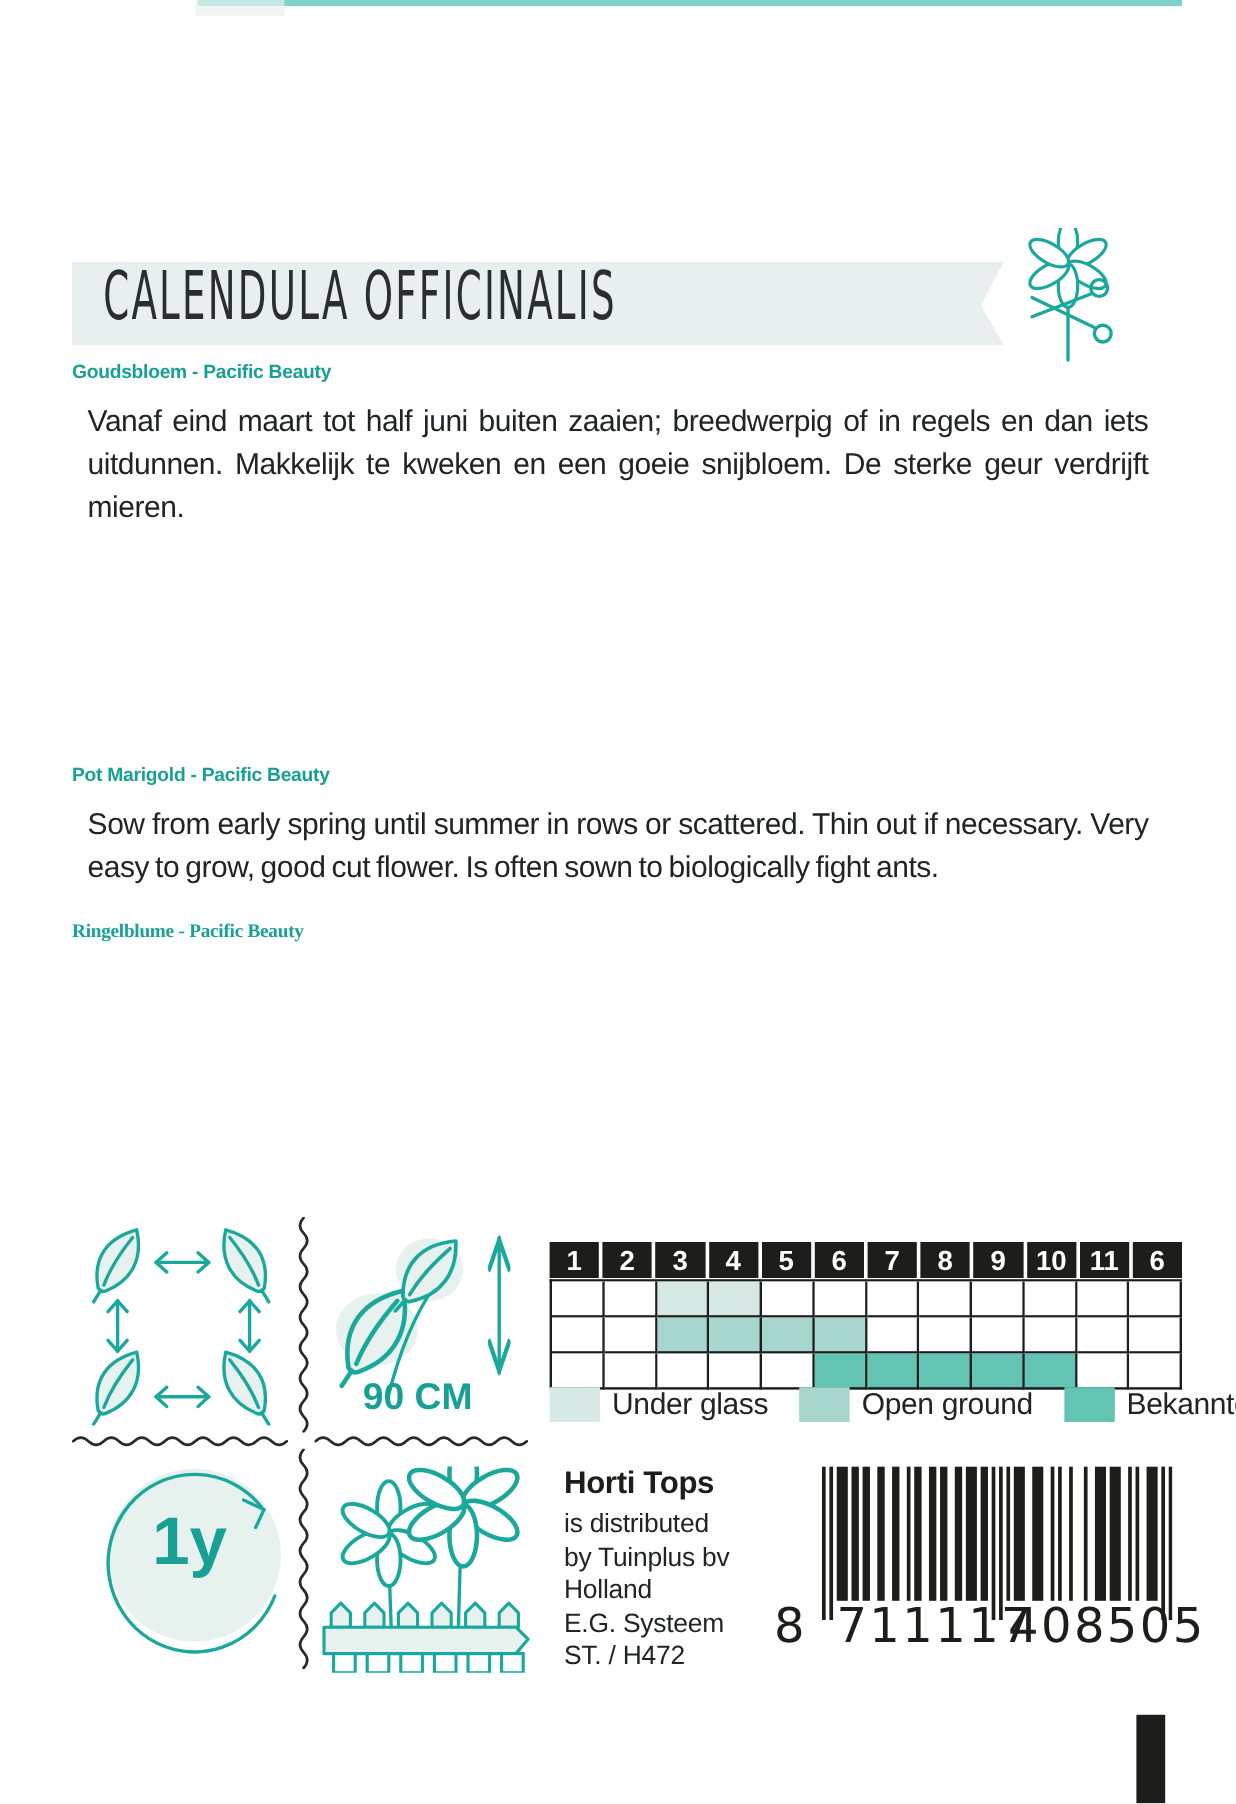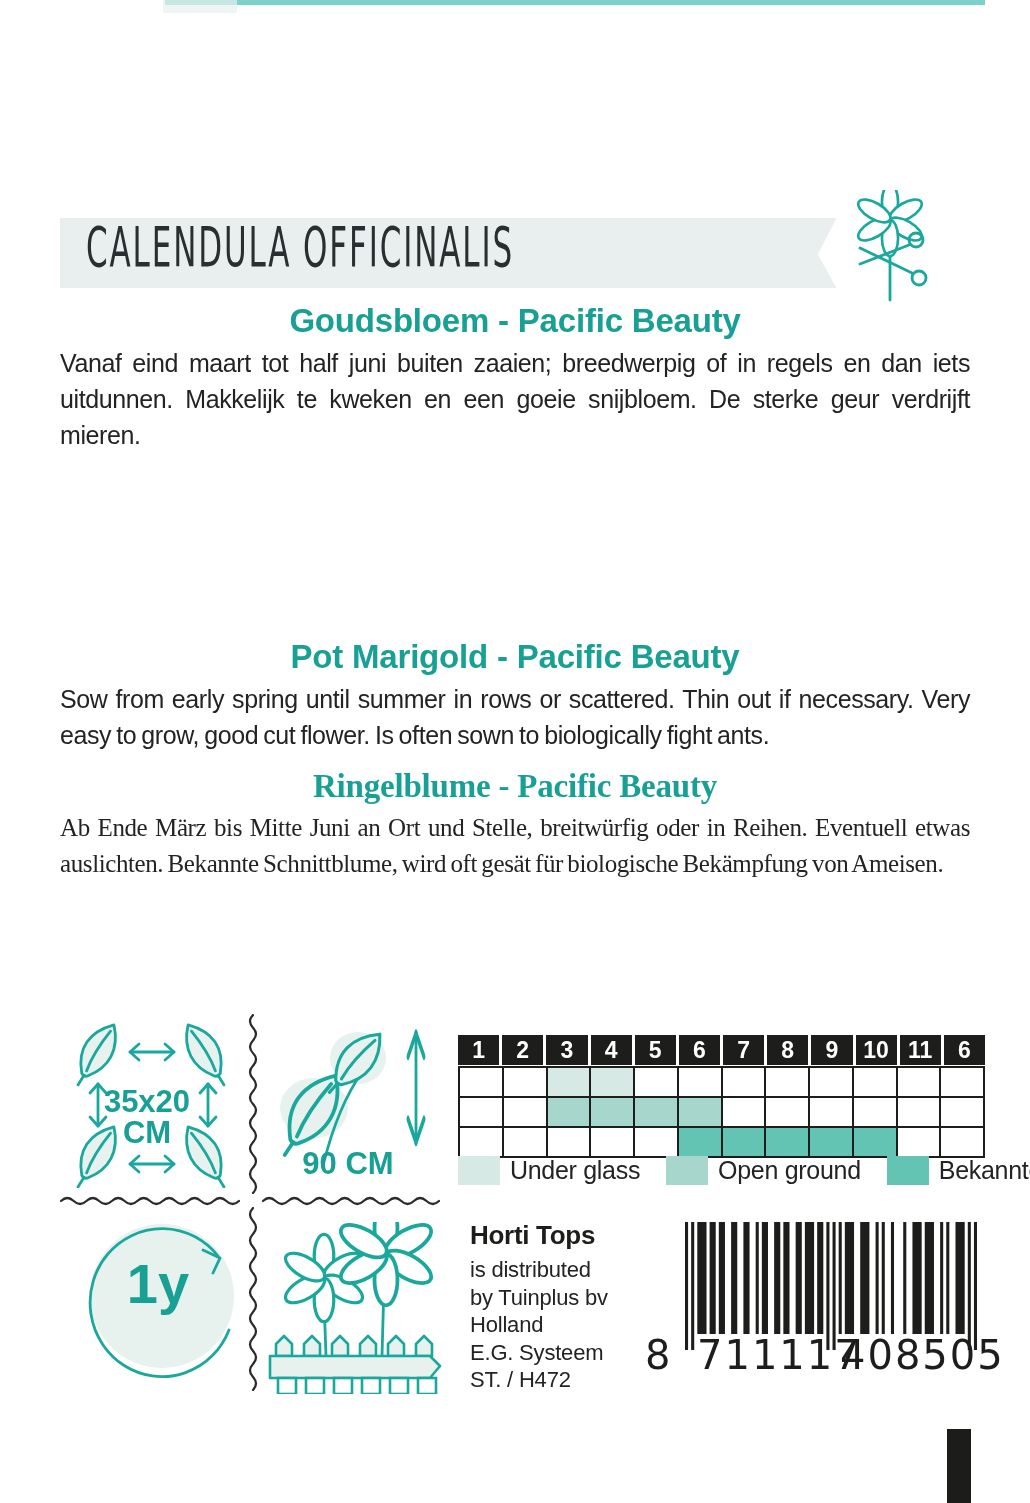--- a/index.html
+++ b/index.html
@@ -27,24 +27,24 @@
   }
   .banner-title{
     font-family:"DejaVu Sans",sans-serif;font-size:50px;font-weight:500;color:#2b2e30;
     letter-spacing:3px;transform:scale(.62,1.12);transform-origin:left center;margin-left:26px;white-space:nowrap;
   }
   .cutflower-icon{position:absolute;left:852px;top:190px;}
 
   
   .lang-section{position:absolute;left:60px;width:910px;}
   .sec-nl{top:302px;} .sec-fr{top:470px;} .sec-en{top:638px;} .sec-de{top:768px;font-family:Liberation Serif, serif;}
-  .lang-heading{color:var(--accent);font-size:33px;font-weight:bold;margin:0 0 5px 0;letter-spacing:-.2px;text-align:center;}
+  .lang-heading{color:var(--accent);font-size:16px;font-weight:bold;margin:0 0 5px 0;letter-spacing:-.2px;}
   .lang-body{
     font-size:25px;line-height:36px;letter-spacing:-.4px;word-spacing:-1.5px;color:#222423;
-    text-align:justify;margin:0;
+    text-align:justify;margin:13px;
   }
 
   
   .ig-text{position:absolute;color:var(--accent);font-weight:bold;text-align:center;line-height:31px;}
   .spacing-text{left:88px;top:1086px;width:118px;font-size:31px;}
   .height-text{left:288px;top:1148px;width:120px;font-size:31px;}
   .lifecycle-text{left:108px;top:1268px;width:100px;font-size:56px;}
 
   .teal-stroke{stroke:var(--icon-teal);fill:none;stroke-width:2.8;stroke-linecap:round;stroke-linejoin:round;}
   .leaf-body{fill:var(--light-fill);stroke:var(--icon-teal);stroke-width:2.8;stroke-linejoin:round;}
@@ -139,37 +139,32 @@
   <div class="lang-section sec-nl">
     <h2 class="lang-heading">Goudsbloem - Pacific Beauty</h2>
     <p class="lang-body">Vanaf eind maart tot half juni buiten zaaien; breedwerpig of in regels en dan iets uitdunnen. Makkelijk te kweken en een goeie snijbloem. De sterke geur verdrijft mieren.</p>
   </div>
   <div class="lang-section sec-en">
     <h2 class="lang-heading">Pot Marigold - Pacific Beauty</h2>
     <p class="lang-body">Sow from early spring until summer in rows or scattered. Thin out if necessary. Very easy to grow, good cut flower. Is often sown to biologically fight ants.</p>
   </div>
   <div class="lang-section sec-de">
     <h2 class="lang-heading">Ringelblume - Pacific Beauty</h2>
-    <p class="lang-body">Ab Ende März bis Mitte Juni an Ort und Stelle, breitwürfig oder in Reihen. Eventuell etwas auslichten. Bekannte Schnittblume, wird oft gesät für biologische Bekämpfung von Ameisen.</p>
   </div>
 
   <svg class="divider" style="left:60px;top:1018px" width="184" height="170" viewBox="0 0 184 170">
     <use href="#leaf-shape" transform="translate(14,10) rotate(-6)"></use>
     <use href="#leaf-shape" transform="translate(168,10) rotate(6) scale(-1,1)"></use>
     <use href="#leaf-shape" transform="translate(14,112) rotate(-6)"></use>
     <use href="#leaf-shape" transform="translate(168,112) rotate(6) scale(-1,1)"></use>
     <use href="#h-arrow" transform="translate(68,34)"></use>
     <use href="#h-arrow" transform="translate(68,146)"></use>
     <use href="#v-arrow" transform="translate(38,64)"></use>
     <use href="#v-arrow" transform="translate(148,64)"></use>
   </svg>
-  <div class="ig-text spacing-text">
-    <span>35x20</span><br>
-    <span>CM</span>
-  </div>
 
   <svg class="divider" style="left:246px;top:1014px" width="14" height="180" viewBox="0 0 14 184" preserveAspectRatio="none">
     <use href="#v-wave" class="ink-stroke"></use>
   </svg>
 
   <svg class="divider" style="left:266px;top:1020px" width="172" height="150" viewBox="0 0 172 150">
     <ellipse class="soft-blob" cx="48" cy="88" rx="34" ry="30"></ellipse>
     <ellipse class="soft-blob" cx="92" cy="38" rx="28" ry="26"></ellipse>
     <path class="teal-stroke" d="M58,142 C66,110 78,78 96,52"></path>
     <use href="#leaf-shape" transform="translate(16,58) scale(1.35) rotate(-4)"></use>

